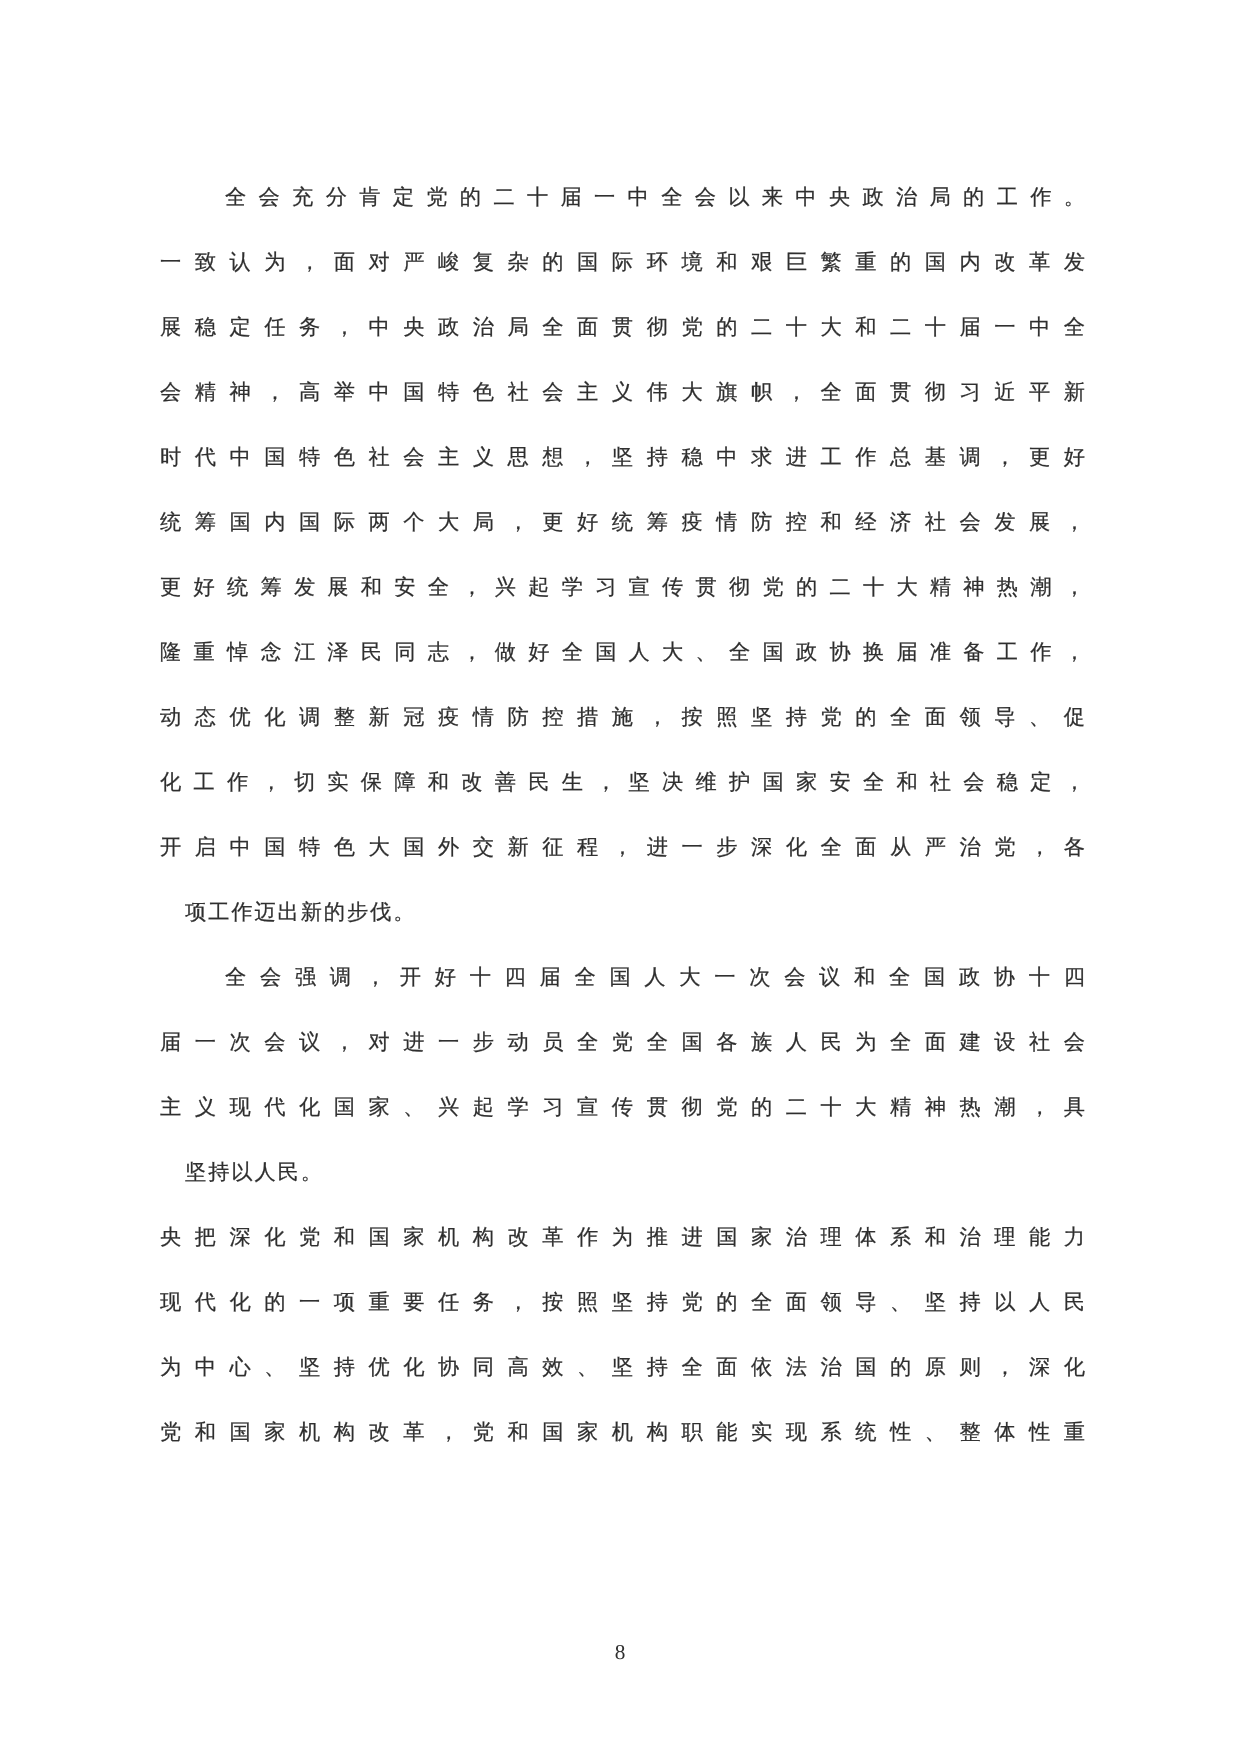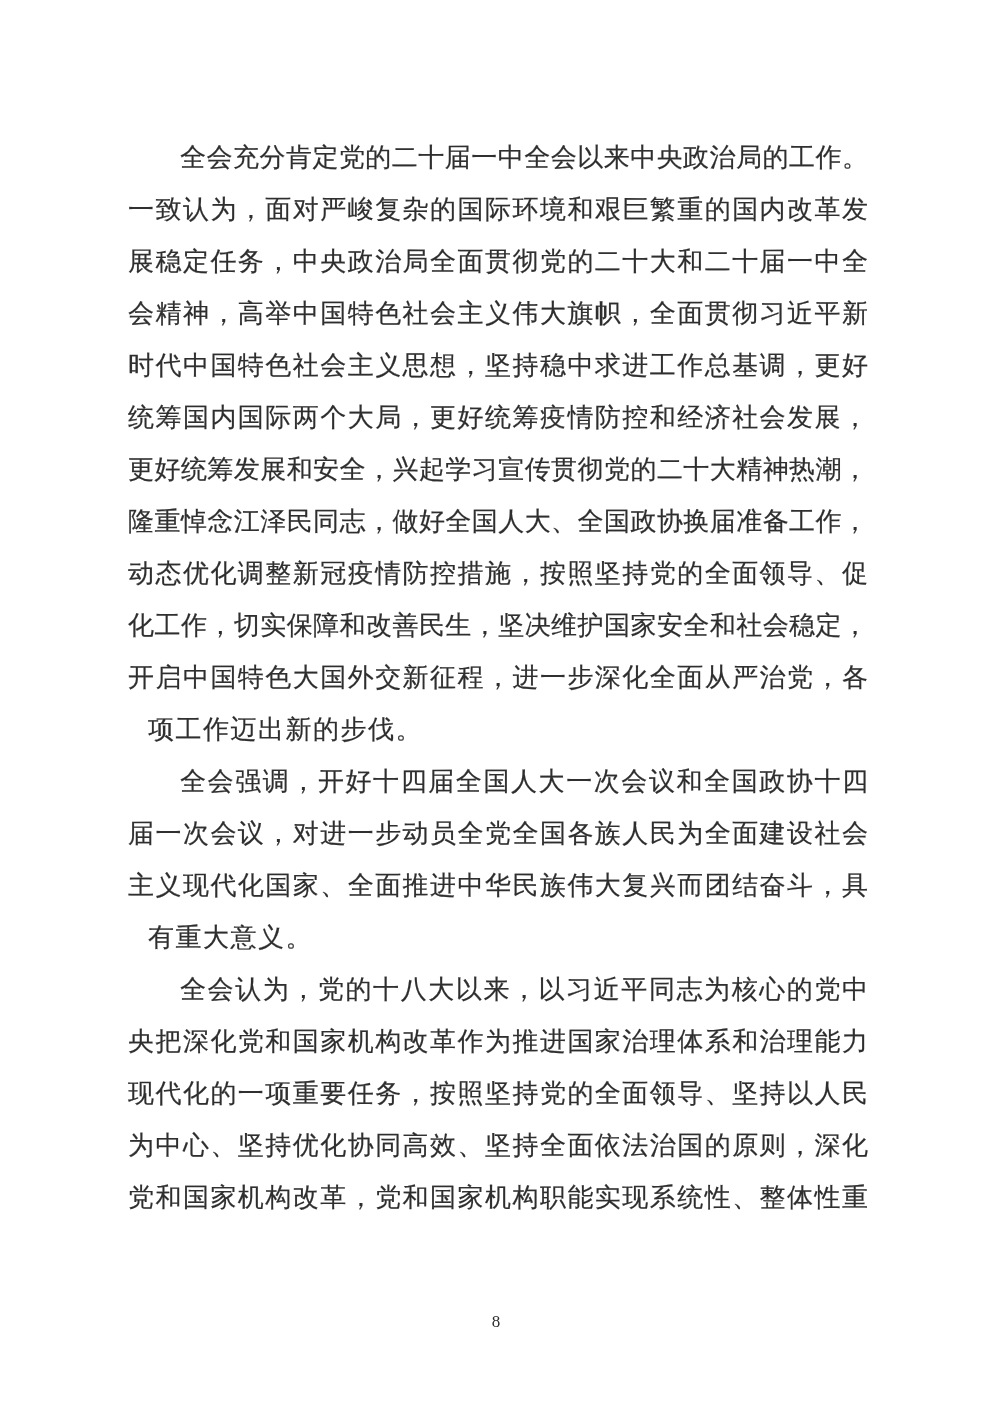--- a/index.html
+++ b/index.html
@@ -18,21 +18,21 @@
   }
   .text-block {
     position: absolute;
     top: 132px;
     left: 128px;
     width: 740px;
   }
   .line {
     height: 52px;
     line-height: 52px;
-    font-size: 26px;
+    font-size: 17px;
     font-weight: 400;
     text-align: justify;
     text-align-last: justify;
     text-justify: inter-character;
     -webkit-text-stroke: 0.2px #3a3a3a;
   }
   .line.first {
     text-indent: 52px;
   }
   .line.para-end {
@@ -68,26 +68,25 @@
       <div class="line">隆重悼念江泽民同志，做好全国人大、全国政协换届准备工作，</div>
       <div class="line">动态优化调整新冠疫情防控措施，按照坚持党的全面领导、促</div>
       <div class="line">化工作，切实保障和改善民生，坚决维护国家安全和社会稳定，</div>
       <div class="line">开启中国特色大国外交新征程，进一步深化全面从严治党，各</div>
       <div class="line para-end">项工作迈出新的步伐。</div>
     </section>
 
     <section>
       <div class="line first">全会强调，开好十四届全国人大一次会议和全国政协十四</div>
       <div class="line">届一次会议，对进一步动员全党全国各族人民为全面建设社会</div>
-      <div class="line">主义现代化国家、全面推进中华民族伟大复兴而团结奋斗，具</div>
-      <div class="line para-end">有重大意义。</div>
+      <div class="line">主义现代化国家、兴起学习宣传贯彻党的二十大精神热潮，具</div>
+      <div class="line para-end">坚持以人民。</div>
     </section>
 
     <section>
-      <div class="line first">全会认为，党的十八大以来，以习近平同志为核心的党中</div>
       <div class="line">央把深化党和国家机构改革作为推进国家治理体系和治理能力</div>
       <div class="line">现代化的一项重要任务，按照坚持党的全面领导、坚持以人民</div>
       <div class="line">为中心、坚持优化协同高效、坚持全面依法治国的原则，深化</div>
       <div class="line">党和国家机构改革，党和国家机构职能实现系统性、整体性重</div>
     </section>
 
   </main>
 
   <footer class="page-number">8</footer>
 </div>

